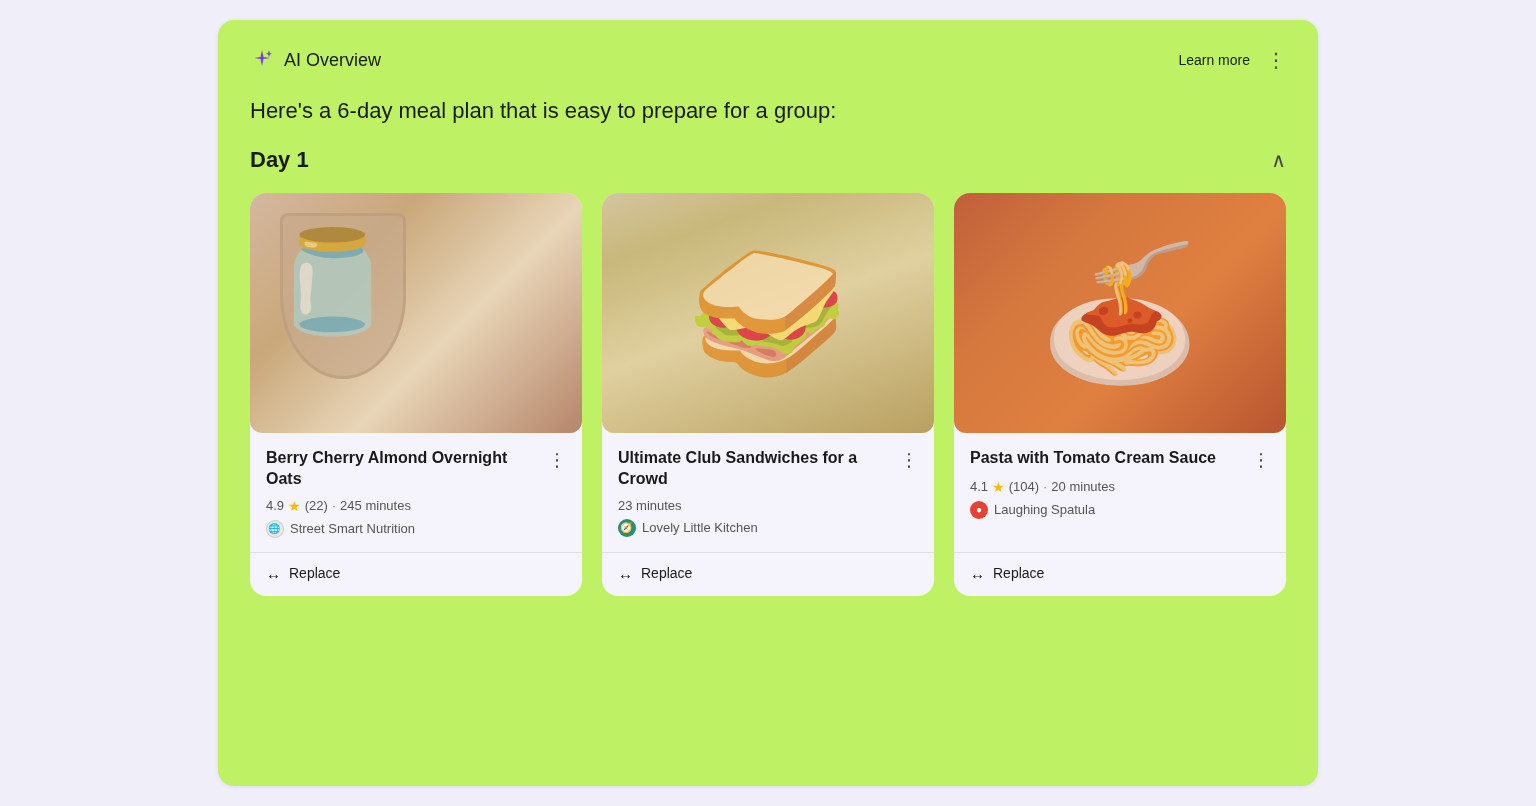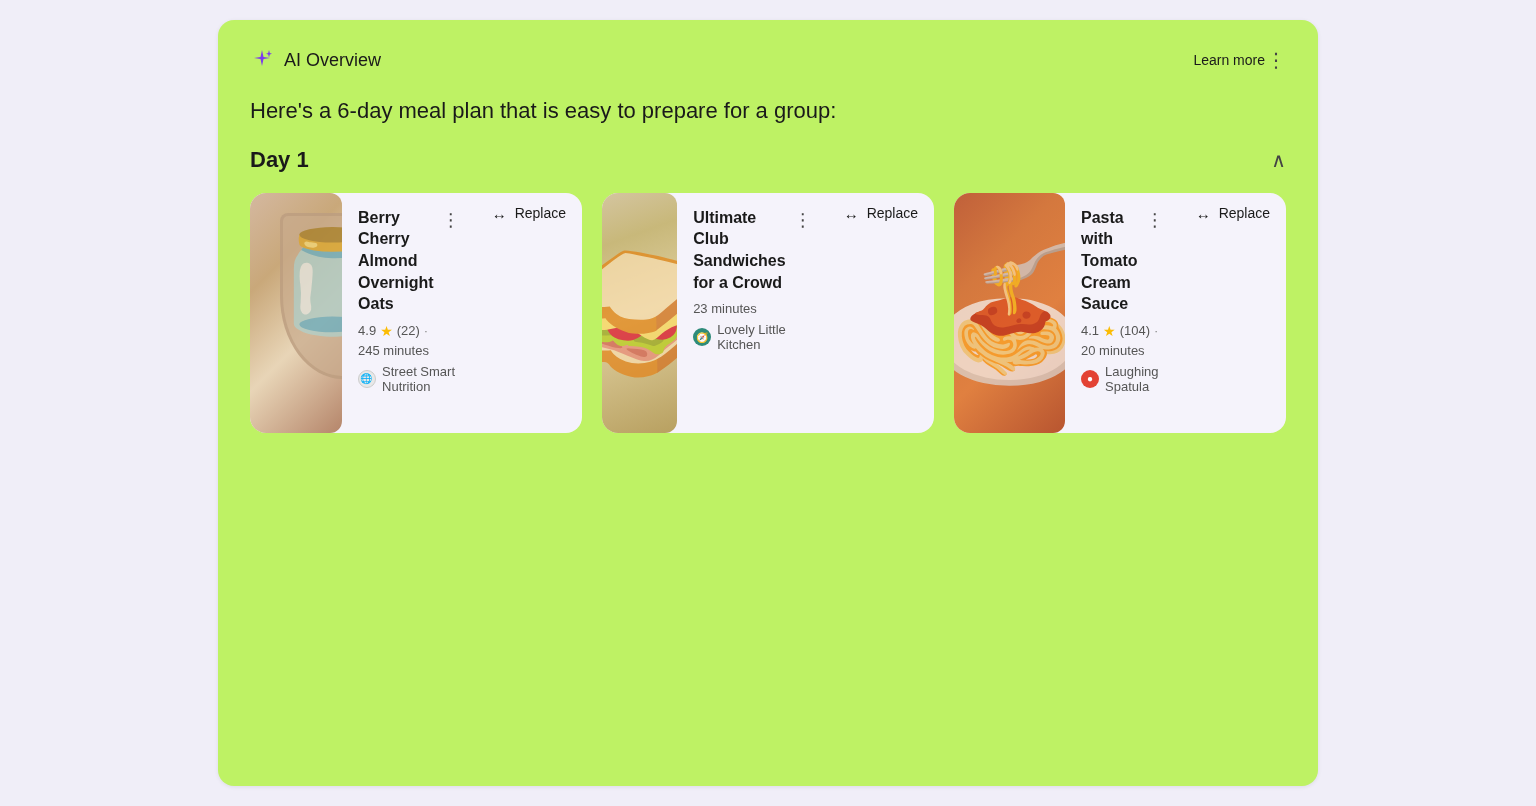--- a/index.html
+++ b/index.html
@@ -35,21 +35,21 @@
       height: 24px;
     }
     .header-title {
       font-size: 18px;
       font-weight: 500;
       color: #1a1a1a;
     }
     .header-right {
       display: flex;
       align-items: center;
-      gap: 1px;
+      gap: 16px;
     }
     .learn-more {
       font-size: 14px;
       color: #1a1a1a;
       cursor: pointer;
       font-weight: 500;
     }
     .more-icon {
       font-size: 20px;
       color: #444;
@@ -82,21 +82,21 @@
     .cards-grid {
       display: grid;
       grid-template-columns: repeat(3, 1fr);
       gap: 20px;
     }
     .recipe-card {
       background: #f5f3fb;
       border-radius: 16px;
       overflow: hidden;
       display: flex;
-      flex-direction: row;
+      flex-direction: column;
       cursor: pointer;
     }
     .card-image-placeholder {
       width: 100%;
       height: 240px;
       border-radius: 12px;
       overflow: hidden;
       position: relative;
     }
     

